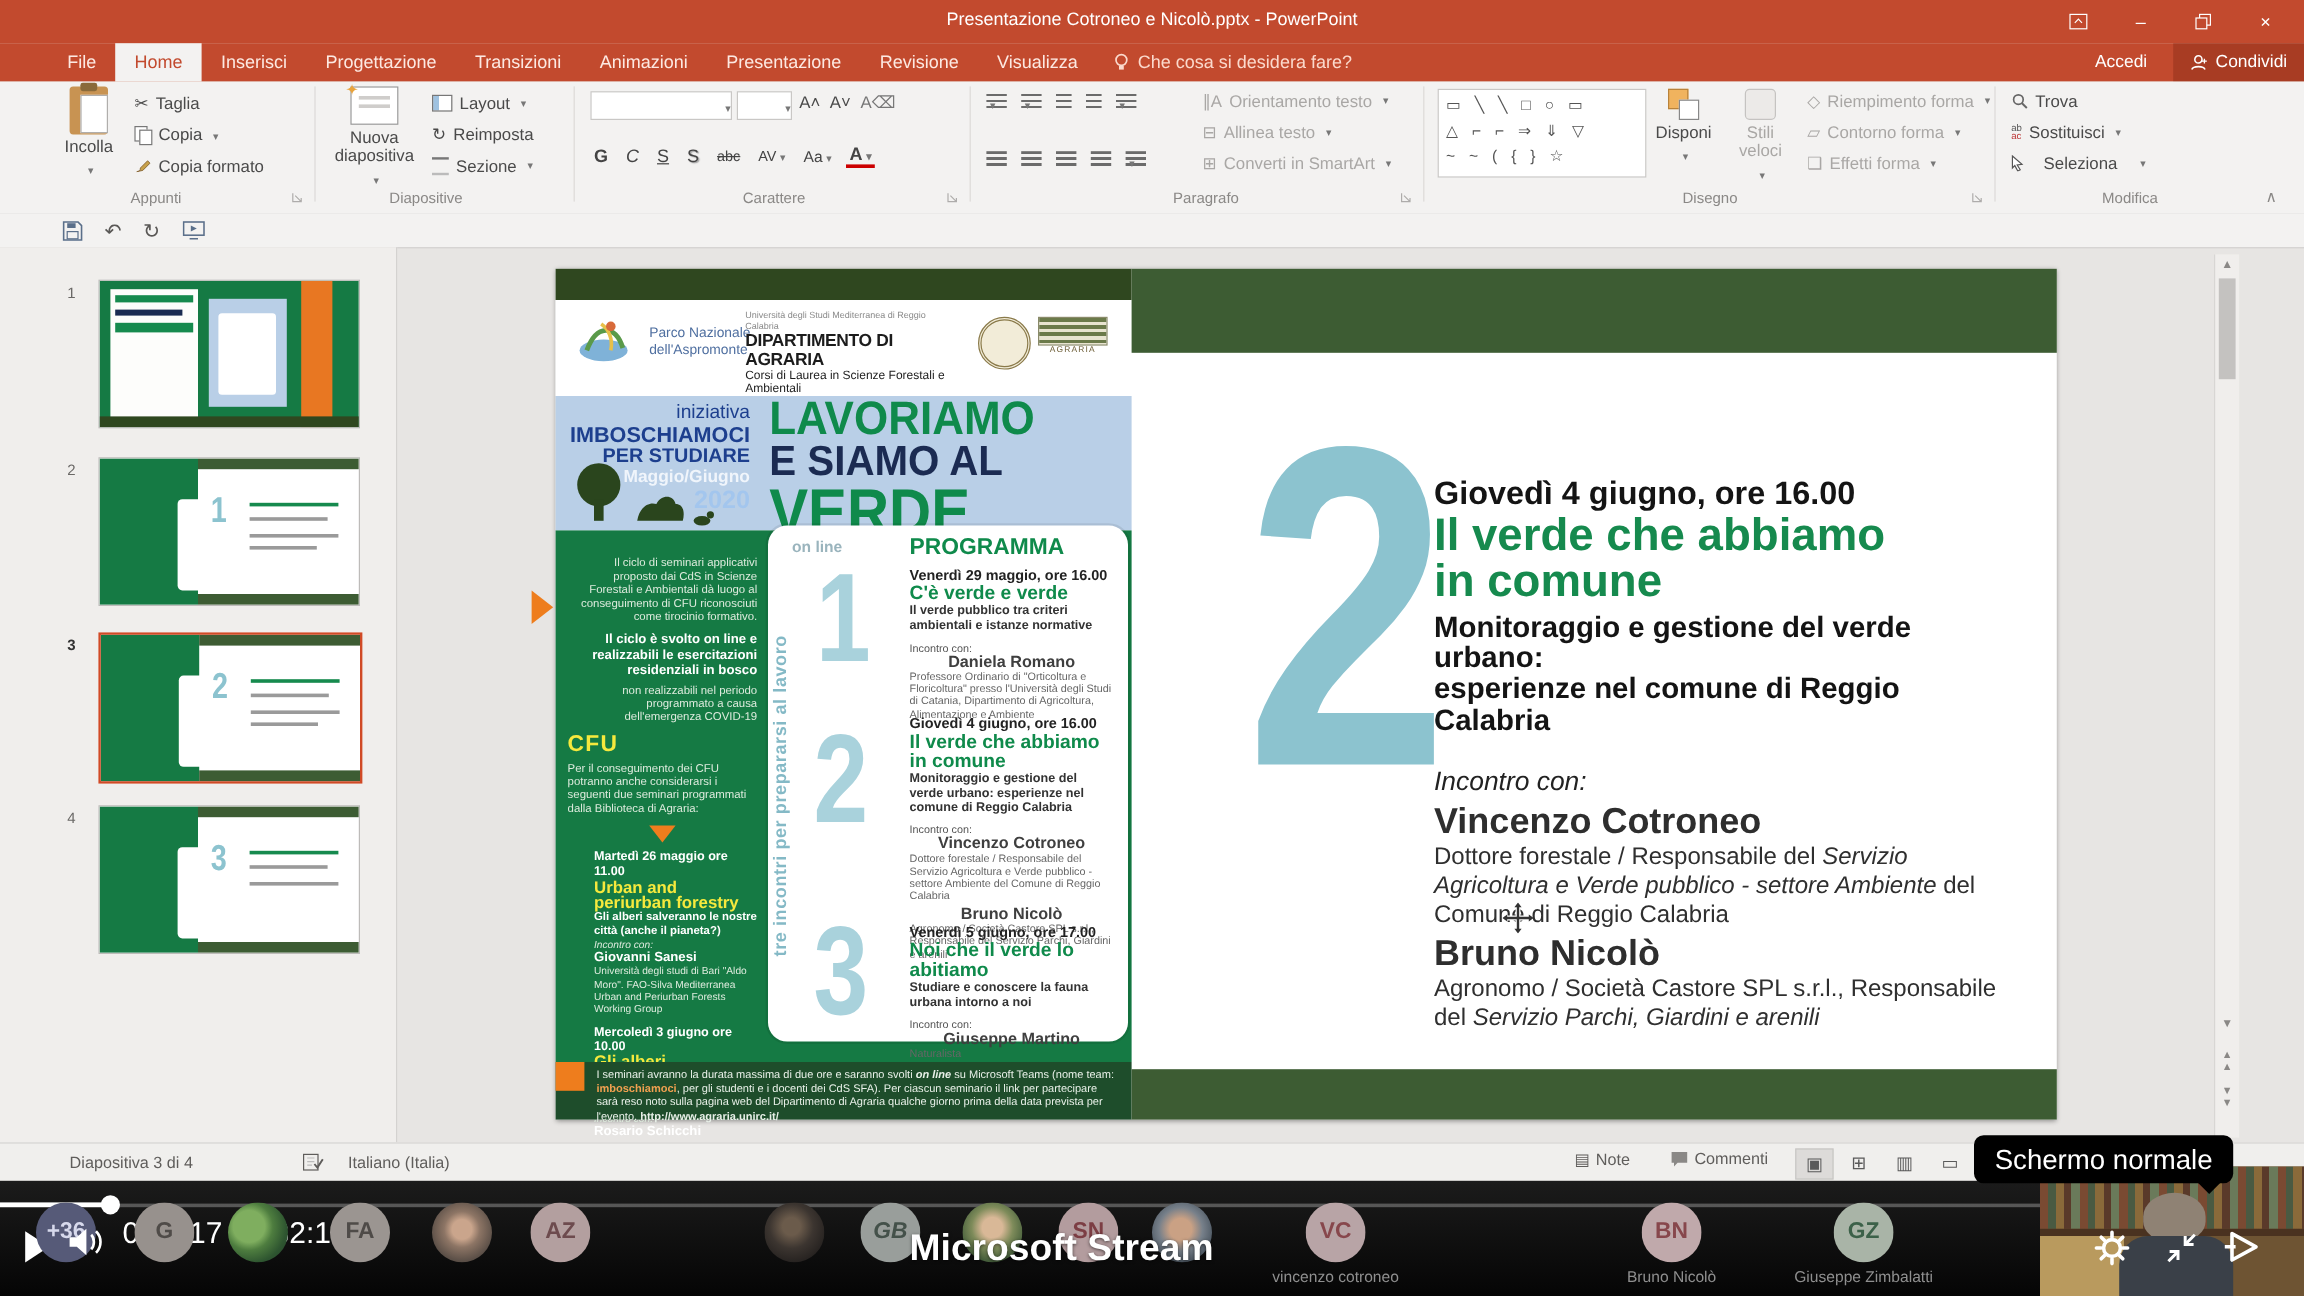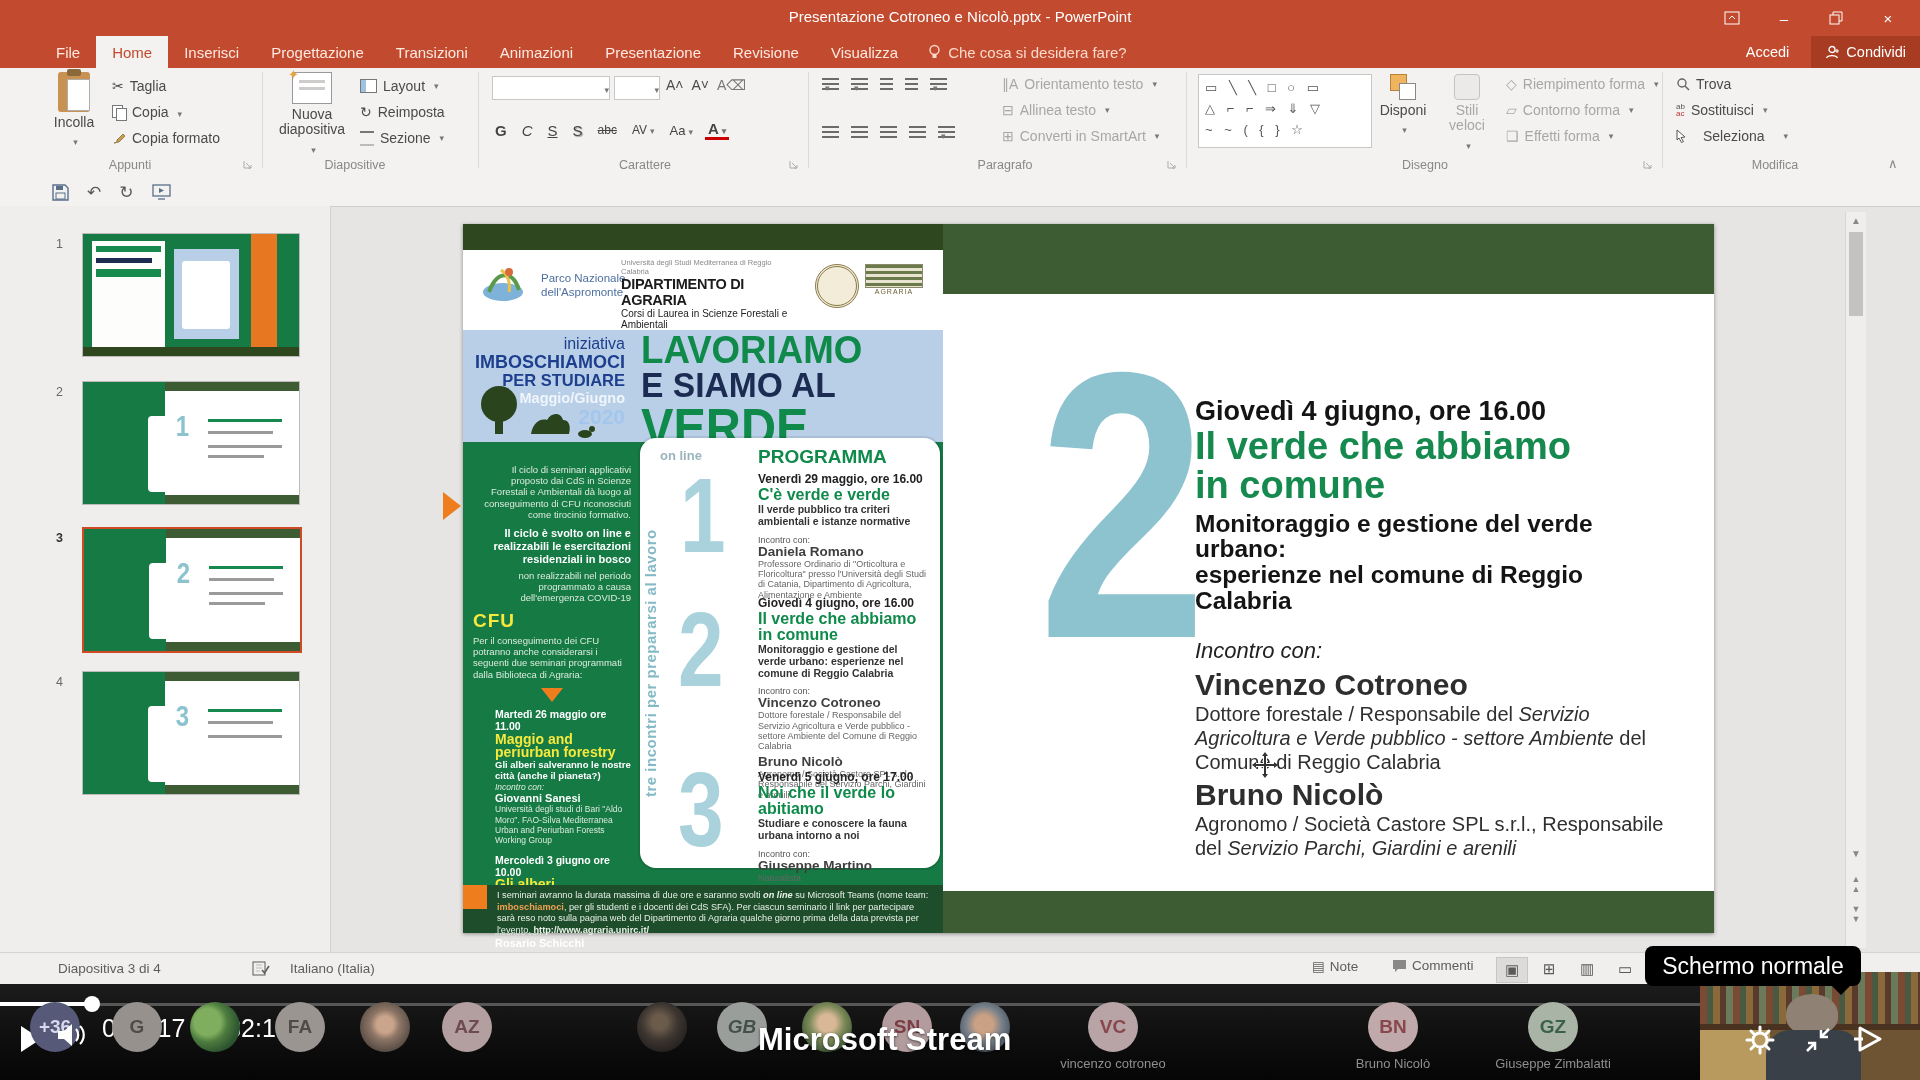--- a/index.html
+++ b/index.html
@@ -55,21 +55,21 @@
   .p-body{position:absolute;left:0;top:218px;width:480px;height:443px;background:#157a44;}
   .p-foot{position:absolute;left:0;top:661px;width:480px;height:48px;background:#1e4d2b;}
   .p-box{position:absolute;left:177px;top:214px;width:300px;height:430px;background:#fff;border-radius:16px;box-shadow:0 0 0 2px rgba(0,0,0,.08);}
   .p-leftcol{position:absolute;left:10px;top:22px;width:158px;color:#ddebdd;font-size:9.5px;line-height:1.18;}
   .p-num{position:absolute;font-size:105px;font-weight:800;color:#a9d2dc;line-height:.8;transform:scaleX(.78);transform-origin:left top;}
   .p-entry{position:absolute;left:118px;width:170px;}
   .p-date{font-size:12px;font-weight:bold;color:#222;}
   .p-etitle{font-size:16px;font-weight:800;color:#0f8a4b;line-height:1.0;margin:1px 0;}
   .p-esub{font-size:10.5px;font-weight:bold;color:#333;line-height:1.12;}
   .p-inc{font-size:9px;color:#555;margin-top:7px;}
-  .p-name{font-size:13.5px;font-weight:bold;color:#3f3f3f;line-height:1.05;}
+  .p-name{font-size:13.5px;font-weight:bold;color:#3f3f3f;line-height:1.05;text-align:center;}
   .p-bio{font-size:9px;color:#666;line-height:1.15;}
   
   .bar-green{position:absolute;background:#3d5c33;}
   .num2{position:absolute;left:575px;top:130px;font-size:380px;line-height:.8;font-weight:800;color:#8cc3cf;transform:scaleX(.8);transform-origin:left top;}
   .r-txt{position:absolute;left:732px;top:172px;width:480px;color:#141414;}
   .r-date{font-size:27px;font-weight:bold;}
   .r-title{font-size:38px;font-weight:800;color:#168a4e;line-height:1.02;}
   .r-sub{font-size:24.5px;font-weight:bold;line-height:1.06;margin-top:6px;}
   .r-inc{font-size:22px;margin-top:24px;color:#222;}
   .r-name{font-size:30px;font-weight:bold;color:#2e2e2e;margin-top:4px;}
@@ -461,21 +461,21 @@
     <div class="p-body">
       <div class="p-leftcol">
         <div style="text-align:right;">Il ciclo di seminari applicativi proposto dai CdS in Scienze Forestali e Ambientali dà luogo al conseguimento di CFU riconosciuti come tirocinio formativo.</div>
         <div style="text-align:right;font-weight:bold;font-size:11px;color:#fff;margin-top:7px;">Il ciclo è svolto on line e realizzabili le esercitazioni residenziali in bosco</div>
         <div style="text-align:right;margin-top:4px;">non realizzabili nel periodo programmato a causa dell'emergenza COVID-19</div>
         <div style="font-size:19px;font-weight:800;color:#f6e93d;margin-top:6px;letter-spacing:1px;">CFU</div>
         <div style="margin-top:3px;">Per il conseguimento dei CFU potranno anche considerarsi i seguenti due seminari programmati dalla Biblioteca di Agraria:</div>
         <div style="width:0;height:0;margin:8px 0 6px 68px;border:11px solid transparent;border-top:14px solid #ee7d1d;border-bottom:0;"></div>
         <div style="margin-left:22px;">
           <div style="font-weight:bold;font-size:10.5px;color:#fff;">Martedì 26 maggio ore 11.00</div>
-          <div style="font-weight:800;font-size:14px;color:#f6e93d;line-height:.95;">Maggio and periurban forestry</div>
+          <div style="font-weight:800;font-size:14px;color:#f6e93d;line-height:.95;">Urban and periurban forestry</div>
           <div style="font-weight:bold;color:#fff;">Gli alberi salveranno le nostre città (anche il pianeta?)</div>
           <div style="font-style:italic;font-size:8.5px;">Incontro con:</div>
           <div style="font-weight:bold;font-size:11px;color:#fff;">Giovanni Sanesi</div>
           <div style="font-size:8.5px;">Università degli studi di Bari "Aldo Moro". FAO-Silva Mediterranea Urban and Periurban Forests Working Group</div>
         </div>
         <div style="margin:9px 0 0 22px;">
           <div style="font-weight:bold;font-size:10.5px;color:#fff;">Mercoledì 3 giugno ore 10.00</div>
           <div style="font-weight:800;font-size:14px;color:#f6e93d;line-height:.95;">Gli alberi monumentali</div>
           <div style="font-weight:bold;color:#fff;">Conoscenza, conservazione, valorizzazione</div>
           <div style="font-style:italic;font-size:8.5px;">Incontro con:</div>

